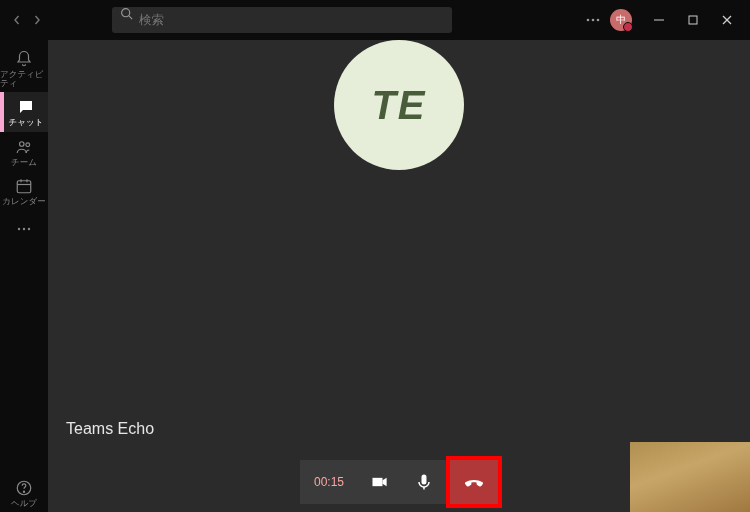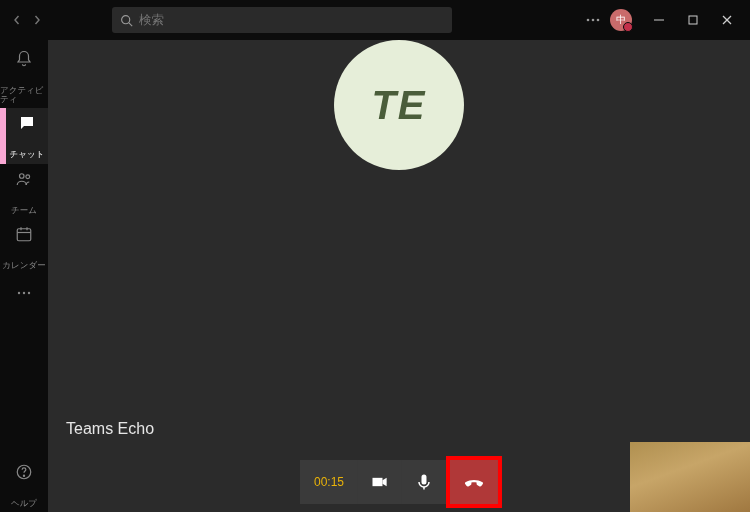--- a/index.html
+++ b/index.html
@@ -26,21 +26,20 @@
       display: flex; align-items: center; justify-content: center;
       color: #777; cursor: pointer;
     }
     .search-box {
       flex: 0 0 340px;
       margin: 0 auto;
       height: 26px;
       background: #2a2a2a;
       border-radius: 3px;
       display: flex;
-      align-items: center;
       padding: 0 8px;
       gap: 6px;
     }
     .search-box svg { flex-shrink: 0; }
     .search-box input {
       background: transparent;
       border: none;
       outline: none;
       color: #bbb;
       font-size: 12.5px;
@@ -83,25 +82,25 @@
       display: flex;
       flex-direction: column;
       align-items: center;
       padding-top: 4px;
     }
     .side-item {
       width: 48px;
       padding: 6px 0 5px;
       display: flex; flex-direction: column;
       align-items: center; justify-content: center;
-      gap: 18px;
+      gap: 2px;
       color: #888;
       cursor: pointer;
     }
-    .side-item.active { color: #fff; background: #202020; border-left: 6px solid #f9a8d4; padding-left: 0; }
+    .side-item.active { color: #fff; background: #202020; border-left: 4px solid #f9a8d4; padding-left: 0; }
     .side-item svg { width: 18px; height: 18px; }
     .side-label { font-size: 8.5px; line-height: 1; }
     .side-dots { color: #888; padding: 6px 0; cursor: pointer; }
     .side-spacer { flex: 1; }
     .call-area {
       flex: 1;
       background: #2b2b2b;
       position: relative;
       display: flex;
       flex-direction: column;
@@ -134,21 +133,21 @@
       position: absolute;
       bottom: 8px;
       left: 50%;
       transform: translateX(-50%);
       display: flex;
       align-items: stretch;
       height: 44px;
     }
     .ctrl-timer {
       background: #3a3a3a;
-      color: #eab308;
+      color: #fca5a5;
       font-size: 12px;
       display: flex; align-items: center;
       padding: 0 14px;
     }
     .ctrl-btn {
       width: 44px;
       background: #3a3a3a;
       display: flex; align-items: center; justify-content: center;
       color: #fff;
       cursor: pointer;

